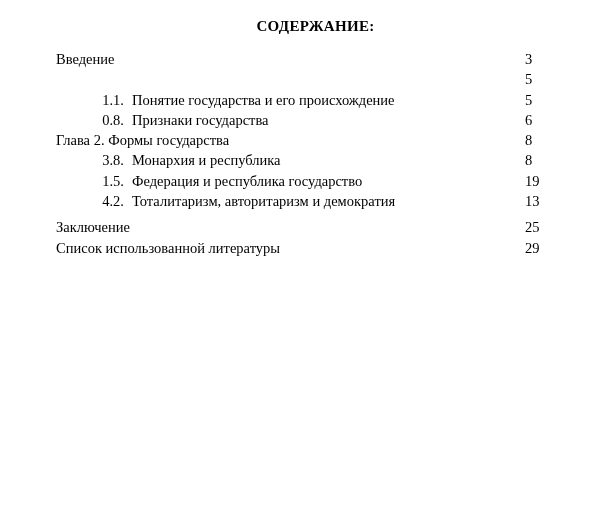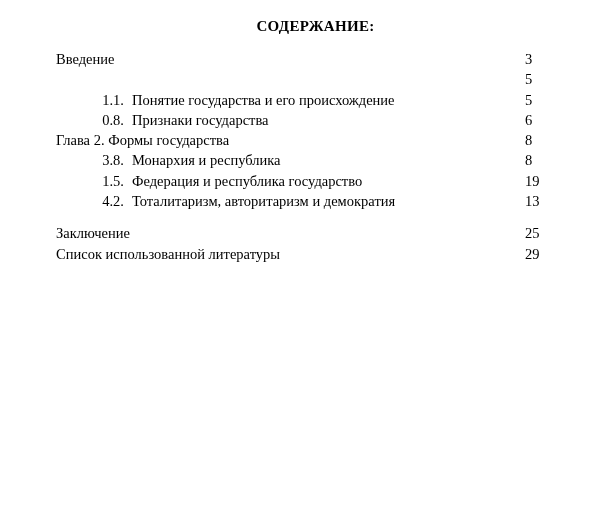--- a/index.html
+++ b/index.html
@@ -35,21 +35,21 @@
     list-style: none;
   }
   .toc-row {
     display: flex;
     align-items: baseline;
     font-size: 14.5px;
     line-height: 20.3px;
     white-space: nowrap;
   }
   .toc-row.gap-before {
-    margin-top: 12px;
+    margin-top: 6px;
   }
   .toc-label {
     flex: 0 0 auto;
   }
   .toc-filler {
     flex: 1 1 auto;
   }
   .toc-page {
     flex: 0 0 auto;
     width: 44px;

